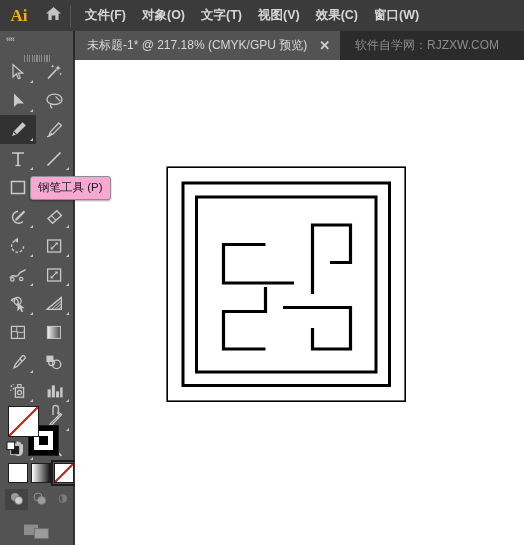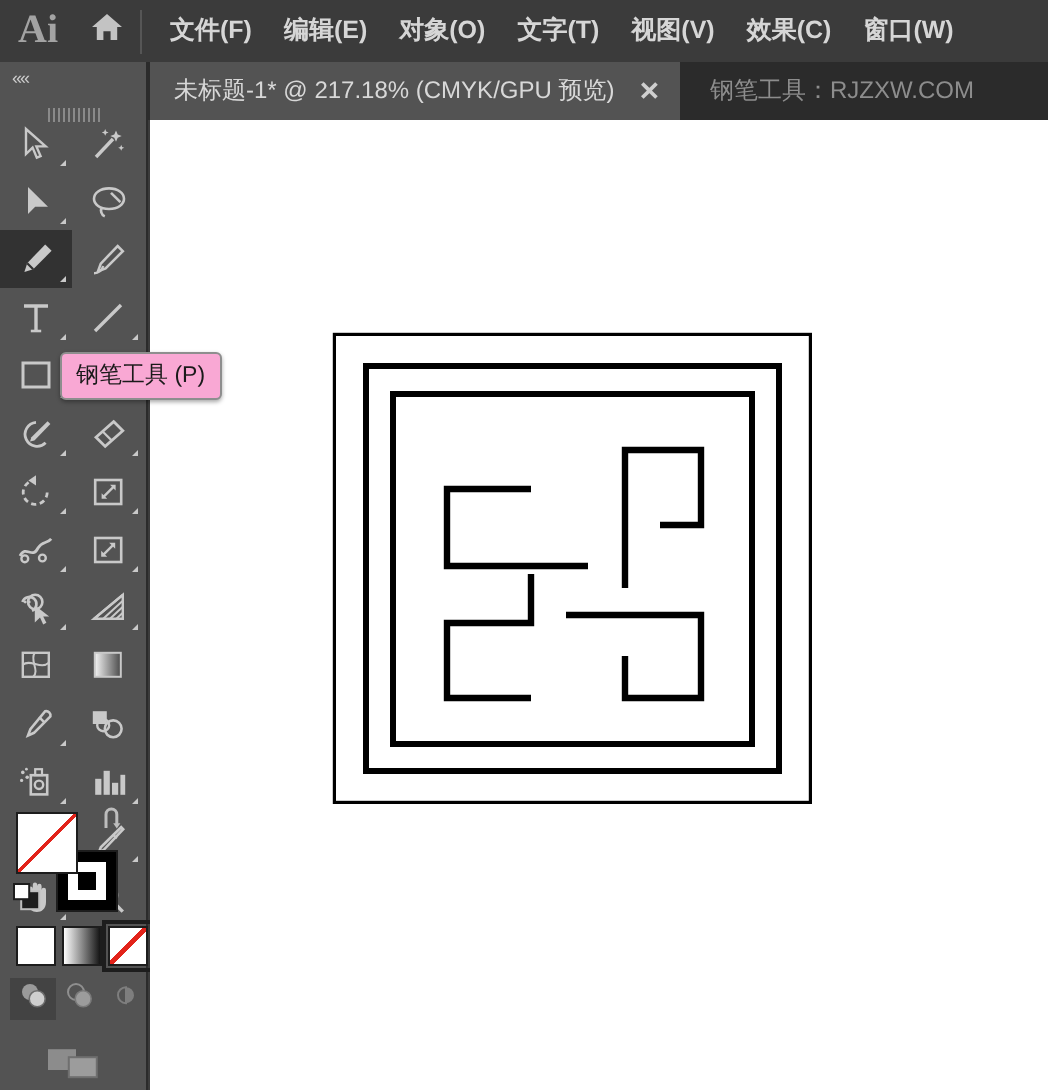--- a/index.html
+++ b/index.html
@@ -28,23 +28,23 @@
     left: 0; top: 0;
     width: 524px; height: 31px;
     background: #3b3b3b;
     display: flex;
     align-items: center;
   }
   .ai-logo {
     width: 38px;
     text-align: center;
     font-family: "Liberation Serif", serif;
-    font-size: 20px;
+    font-size: 17px;
     font-weight: bold;
-    color: #a3a3a3;
+    color: #eab308;
     letter-spacing: 0px;
     user-select: none;
   }
   .home-btn {
     width: 30px;
     display: flex;
     align-items: center;
     justify-content: center;
   }
   .menu-sep {
@@ -318,35 +318,34 @@
     <div class="home-btn">
       <span>
         <svg width="17" height="15" viewBox="0 0 17 15">
           <path d="M8.5 1 L16 7.5 L13.6 7.5 L13.6 14 L10.3 14 L10.3 9.6 L6.7 9.6 L6.7 14 L3.4 14 L3.4 7.5 L1 7.5 Z" fill="#c3c3c3"></path>
         </svg>
       </span>
     </div>
     <div class="menu-sep"></div>
     <div class="menu-items">
       <div class="menu-item">文件(F)</div>
-      <div class="menu-item">编辑(E)</div>
       <div class="menu-item">对象(O)</div>
       <div class="menu-item">文字(T)</div>
       <div class="menu-item">视图(V)</div>
       <div class="menu-item">效果(C)</div>
       <div class="menu-item">窗口(W)</div>
     </div>
   </div>
 
   <div class="tabstrip">
     <div class="doc-tab">
       <span class="doc-tab-title">未标题-1* @ 217.18% (CMYK/GPU 预览)</span>
       <span class="tab-close">✕</span>
     </div>
-    <div class="watermark">钢笔工具：RJZXW.COM</div>
+    <div class="watermark">软件自学网：RJZXW.COM</div>
   </div>
 
   <div class="toolpanel">
 
     <div class="tool-header">
       <div class="collapse-arrows">««</div>
       <div class="grip"><span></span></div>
     </div>
 
     <div class="tool-grid">

